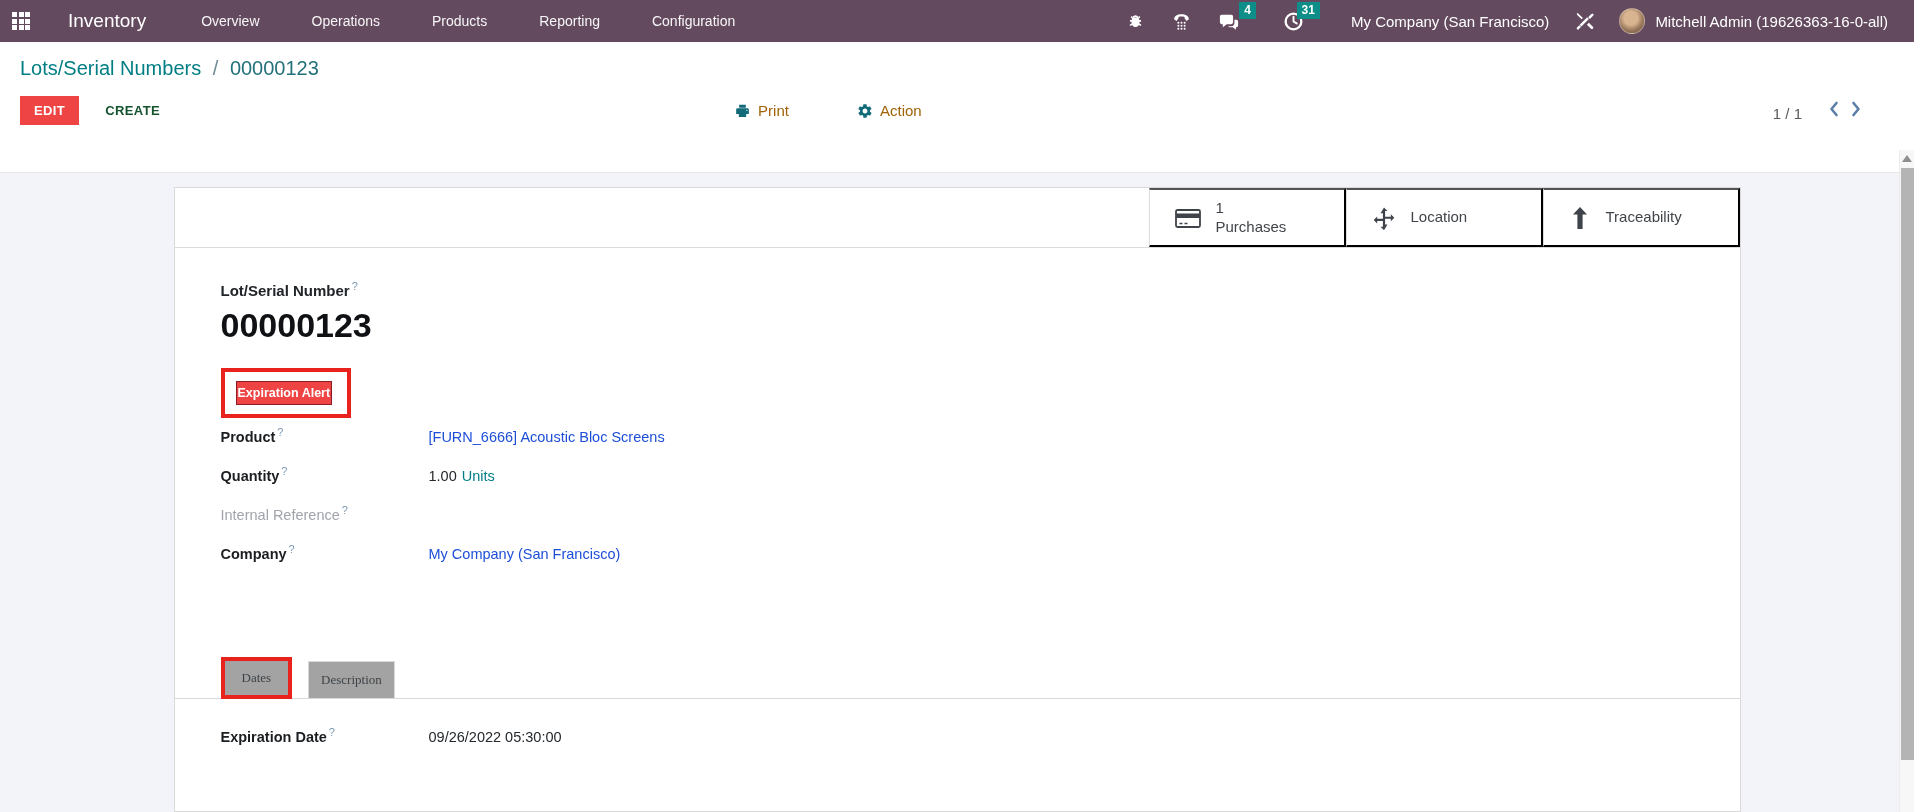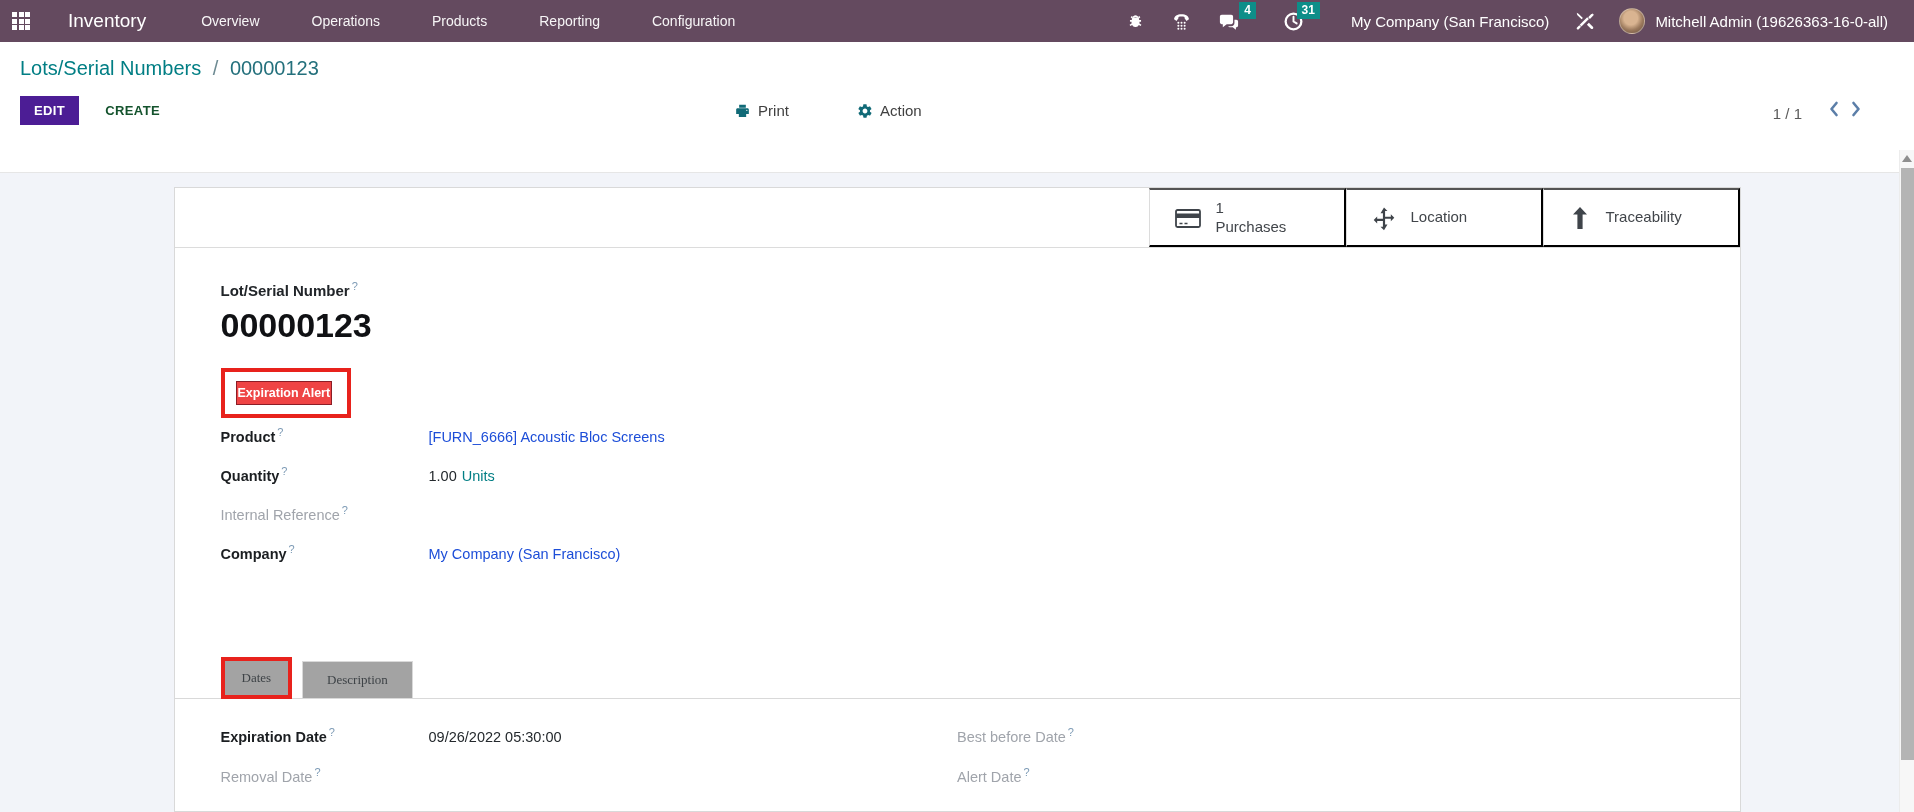--- a/index.html
+++ b/index.html
@@ -37,31 +37,31 @@
   .control-panel {
     background:#fff; height:131px; padding:15px 20px 0;
     border-bottom:1px solid #e6e6e6; position:relative;
   }
   .breadcrumb { font-size:20px; color:#017e84; }
   .breadcrumb .bc-link { cursor:pointer; }
   .breadcrumb .bc-sep { color:#6d8a92; padding:0 6px; }
   .breadcrumb .bc-current { color:#24707c; }
   .cp-buttons { display:flex; align-items:center; margin-top:16px; }
   .btn-edit {
-    background:#4c1d95; color:#fff; border:none; font-family:inherit;
+    background:#ef4444; color:#fff; border:none; font-family:inherit;
     font-size:13px; font-weight:600; letter-spacing:.4px;
     padding:7px 14px; cursor:pointer;
   }
   .btn-create {
     background:none; border:none; font-family:inherit; color:#14532d;
     font-size:13px; font-weight:600; letter-spacing:.4px; margin-left:20px; cursor:pointer;
   }
   .center-group { margin-left:562px; display:flex; align-items:center; gap:56px; }
   .btn-flat {
-    background:none; border:none; font-family:inherit; color:#404040;
+    background:none; border:none; font-family:inherit; color:#a16207;
     font-size:15px; display:flex; align-items:center; gap:7px; cursor:pointer;
   }
   .pager { margin-left:auto; display:flex; align-items:flex-end; margin-right:26px; }
   .pager-count { font-size:15px; color:#5a5a5a; margin-right:20px; }
   .pager-chevron { background:none; border:none; cursor:pointer; padding:2px 6px; }
   
   .o-content { position:relative; height:639px; }
   .sheet {
     width:1567px; height:625px; margin:14px auto 0;
     background:#fff; border:1px solid #d9d9d9; overflow:hidden;
@@ -92,21 +92,21 @@
   .f-link { color:#1d4ed8; cursor:pointer; }
   .units-link { color:#017e84; cursor:pointer; margin-left:5px; }
   
   .tabs-row { margin:92px -46px 0; padding:0 46px; border-bottom:1px solid #d9d9d9; display:flex; align-items:flex-end; }
   .annotation-tab { border:4px solid #e8221c; margin-bottom:-1px; background:#fff; }
   .tab {
     font-size:13px; color:#3e4347; background:#a3a3a3; cursor:pointer;
     padding:9px 17px; border:none; font-family:Liberation Serif, serif;
   }
   .tab.inactive {
-    border:1px solid #d9d9d9; border-bottom:none; padding:10px 24px; margin-left:10px;
+    border:1px solid #d9d9d9; border-bottom:none; padding:10px 12px; margin-left:16px;
   }
   .tab-content { display:flex; padding-top:27px; }
   .tab-col { width:50%; }
   .tab-col .field-row { margin-bottom:18px; }
   
   .scrollbar {
     position:absolute; right:0; top:150px; width:15px; height:662px;
     background:#f7f7f7; border-left:1px solid #ececec;
   }
   .scroll-arrow-up {
@@ -302,34 +302,20 @@
         </div>
         <button class="tab inactive">Description</button>
       </div>
 
       <div class="tab-content">
         <div class="tab-col">
           <div class="field-row">
             <span class="f-label"><span>Expiration Date</span><sup class="help">?</sup></span>
             <span class="f-value">09/26/2022 05:30:00</span>
           </div>
-          <div class="field-row">
-            <span class="f-label muted"><span>Removal Date</span><sup class="help">?</sup></span>
-            <span class="f-value"></span>
-          </div>
-        </div>
-        <div class="tab-col">
-          <div class="field-row">
-            <span class="f-label muted"><span>Best before Date</span><sup class="help">?</sup></span>
-            <span class="f-value"></span>
-          </div>
-          <div class="field-row">
-            <span class="f-label muted"><span>Alert Date</span><sup class="help">?</sup></span>
-            <span class="f-value"></span>
-          </div>
         </div>
       </div>
     </div>
   </div>
 </div>
 
 <div class="scrollbar">
   <div class="scroll-arrow-up"></div>
   <div class="scroll-thumb"></div>
 </div>

